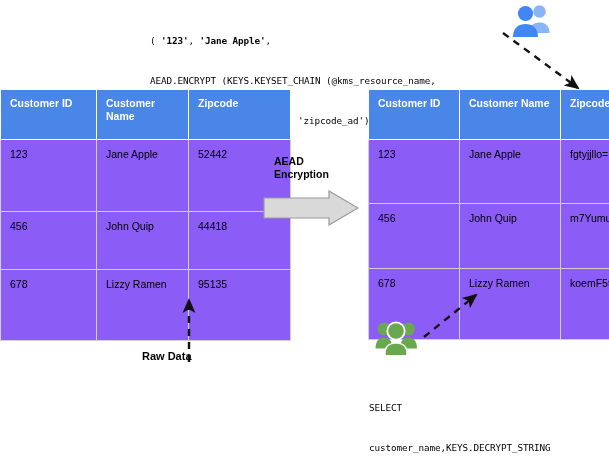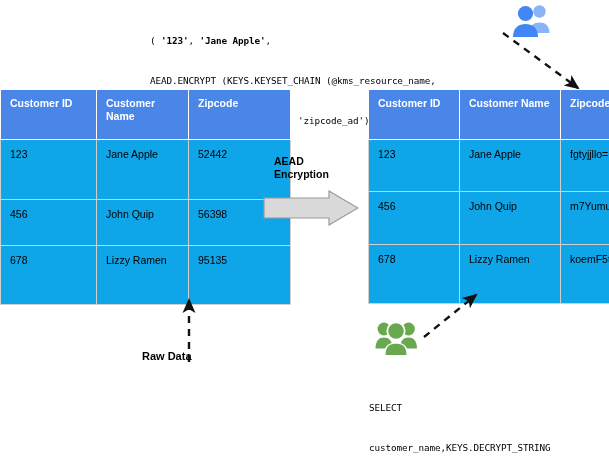--- a/index.html
+++ b/index.html
@@ -39,39 +39,39 @@
   #select-sql {
     left: 369px;
     top: 375px;
   }
 
   
   .data-table {
     position: absolute;
     border-collapse: collapse;
     table-layout: fixed;
-    background: #0ea5e9;
+    background: #8b5cf6;
   }
   .data-table th {
     background: #4a86e8;
     color: #ffffff;
     font-weight: bold;
     font-size: 10.5px;
     text-align: left;
     vertical-align: top;
     padding: 7px 8px 7px 9px;
     border: 1px solid #ffffff;
     line-height: 12.5px;
   }
   .data-table td {
     color: #000000;
     font-size: 10.5px;
     text-align: left;
     vertical-align: top;
-    padding: 8px 8px 12px 9px;
+    padding: 8px 8px 24px 9px;
     border: 1px solid #d0d0d0;
     line-height: 12.5px;
   }
 
   #table-left {
     left: 0px;
     top: 89px;
     width: 236px;
   }
   #table-left .c0 { width: 78px; }
@@ -168,21 +168,21 @@
   </thead>
   <tbody>
     <tr class="r0">
       <td>123</td>
       <td>Jane Apple</td>
       <td>52442</td>
     </tr>
     <tr class="r1">
       <td>456</td>
       <td>John Quip</td>
-      <td>56398</td>
+      <td>44418</td>
     </tr>
     <tr class="r2">
       <td>678</td>
       <td>Lizzy Ramen</td>
       <td>95135</td>
     </tr>
   </tbody>
 </table>
 
 <table class="data-table" id="table-right">

